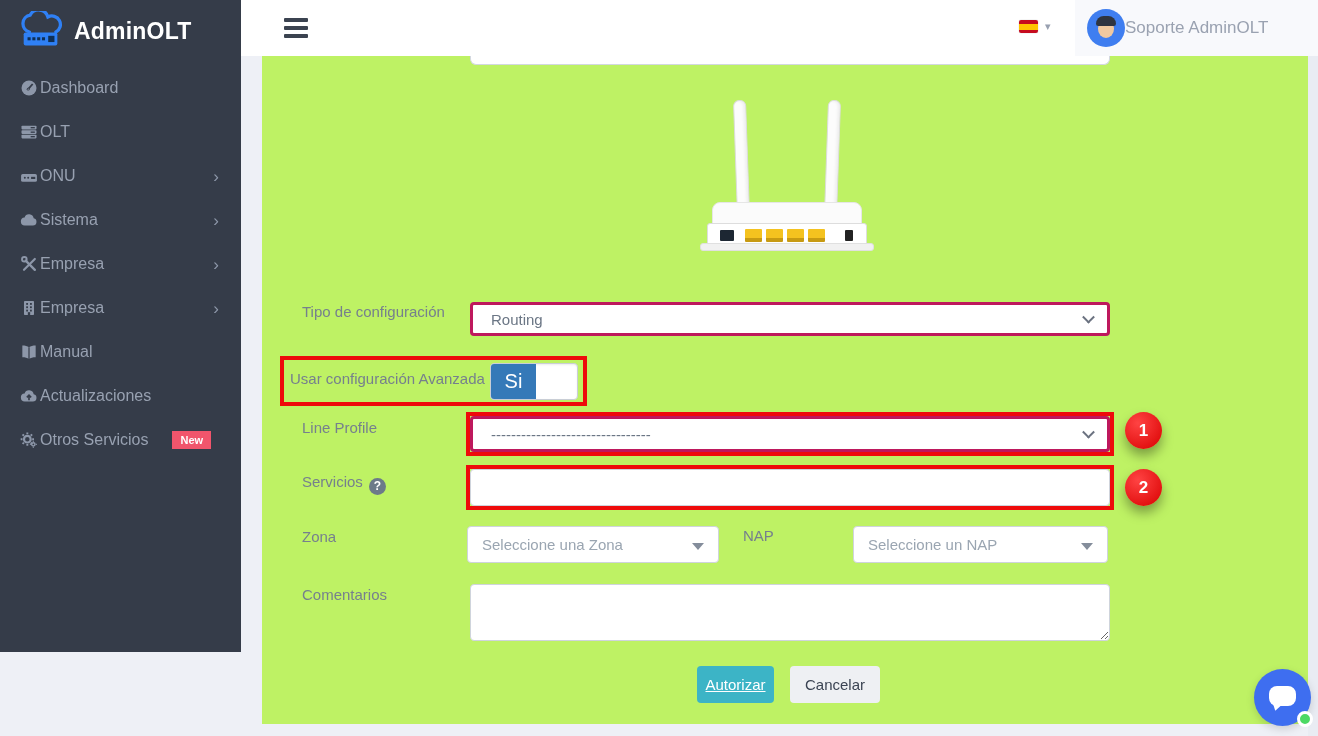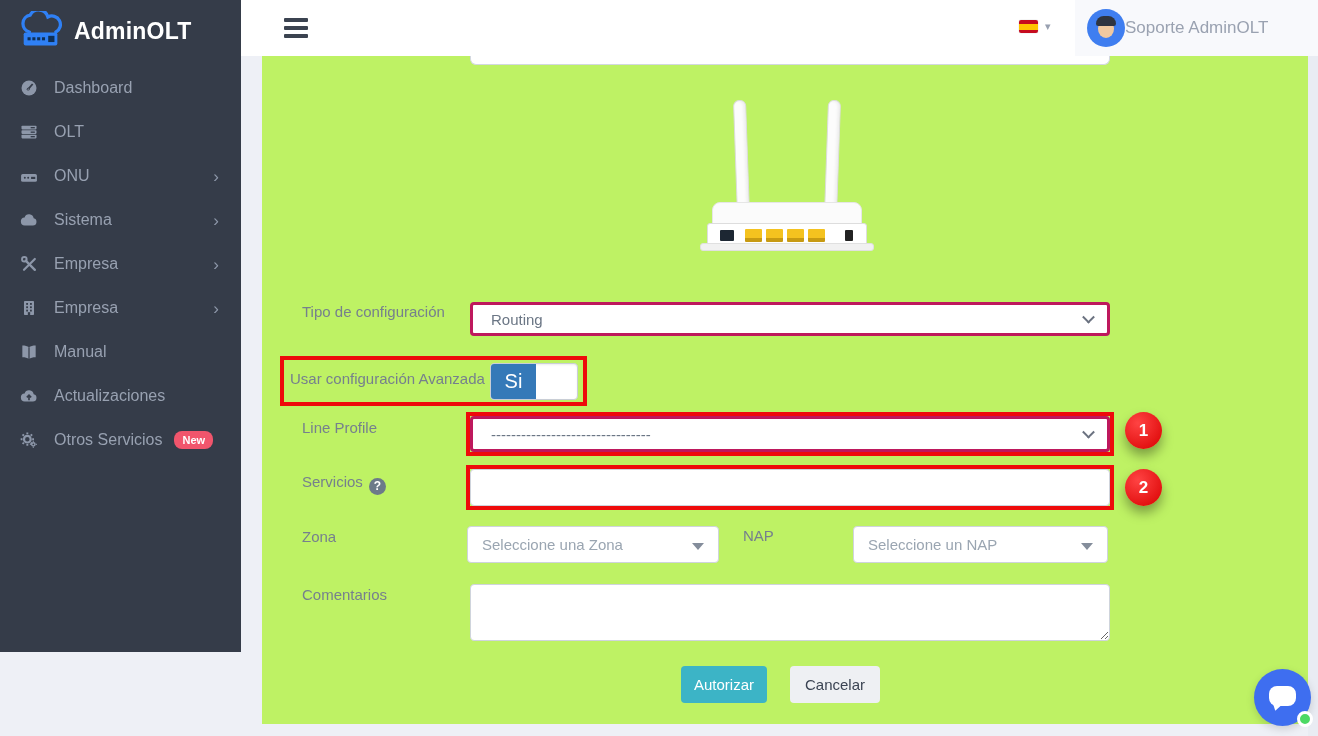--- a/index.html
+++ b/index.html
@@ -12,23 +12,23 @@
   html,body{width:1318px;height:736px;overflow:hidden;}
   body{font-family:"Liberation Sans","DejaVu Sans",sans-serif;background:#eef0f6;position:relative;}
 
   
   .sidebar{position:absolute;left:0;top:0;width:241px;height:652px;background:var(--sidebar-bg);z-index:5;}
   .logo{display:flex;align-items:center;height:62px;padding-left:16px;}
   .logo-text{color:#fff;font-size:23px;font-weight:bold;margin-left:8px;letter-spacing:.2px;}
   .menu{margin-top:4px;}
   .menu-item{display:flex;align-items:center;height:44px;padding:0 22px 0 18px;color:var(--sidebar-text);cursor:pointer;}
   .menu-item .mi-icon{width:22px;height:22px;display:flex;align-items:center;justify-content:center;color:#8d97a9;flex:0 0 22px;}
-  .menu-item .mi-label{margin-left:14px;font-size:16px;}
+  .menu-item .mi-label{font-size:16px;}
   .menu-item .mi-chevron{margin-left:auto;font-size:17px;color:#8d97a9;line-height:1;}
-  .badge-new{margin-left:12px;background:var(--badge-pink);color:#fff;font-size:11px;font-weight:bold;padding:3px 8px;border-radius:8px;}
+  .badge-new{margin-left:24px;background:var(--badge-pink);color:#fff;font-size:11px;font-weight:bold;padding:3px 8px;border-radius:0;}
 
   
   .topbar{position:absolute;left:241px;top:0;width:1077px;height:56px;background:#fff;z-index:4;}
   .hamburger{position:absolute;left:43px;top:18px;width:24px;height:20px;display:flex;flex-direction:column;justify-content:space-between;cursor:pointer;}
   .hamburger span{display:block;height:4px;background:#3b4350;border-radius:1px;}
   .lang{position:absolute;left:778px;top:20px;display:flex;align-items:center;cursor:pointer;}
   .flag{width:19px;height:13px;border-radius:2px;overflow:hidden;display:flex;flex-direction:column;box-shadow:0 0 1px rgba(0,0,0,.4);}
   .flag .f-red{height:3.5px;background:var(--flag-red);}
   .flag .f-yellow{flex:1;background:var(--flag-yellow);}
   .lang .caret{margin-left:7px;color:#98a0b0;font-size:11px;}
@@ -299,21 +299,21 @@
   </div>
   <label class="flabel" style="left:481px;top:471px;">NAP</label>
   <div class="s2-select" style="left:591px;top:470px;width:255px;height:37px;">
     <span>Seleccione un NAP</span>
     <span class="s2-arrow"></span>
   </div>
 
   <label class="flabel" style="left:40px;top:530px;">Comentarios</label>
   <textarea class="text-input" style="left: 208px; top: 528px; width: 640px; height: 57px;"></textarea>
 
-  <button class="btn btn-primary" style="left:419px;top:610px;width:86px;">Autorizar</button>
+  <button class="btn btn-primary" style="left:435px;top:610px;width:77px;text-decoration:underline;">Autorizar</button>
   <button class="btn btn-light" style="left:528px;top:610px;width:90px;">Cancelar</button>
 
 </main>
 
 <div class="chat-fab">
   <span class="chat-bubble"></span>
   <span class="chat-online"></span>
 </div>
 
 </body></html>

